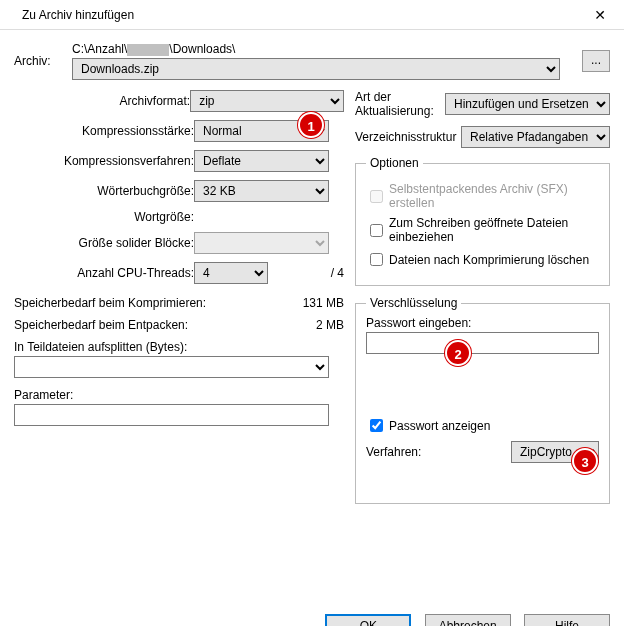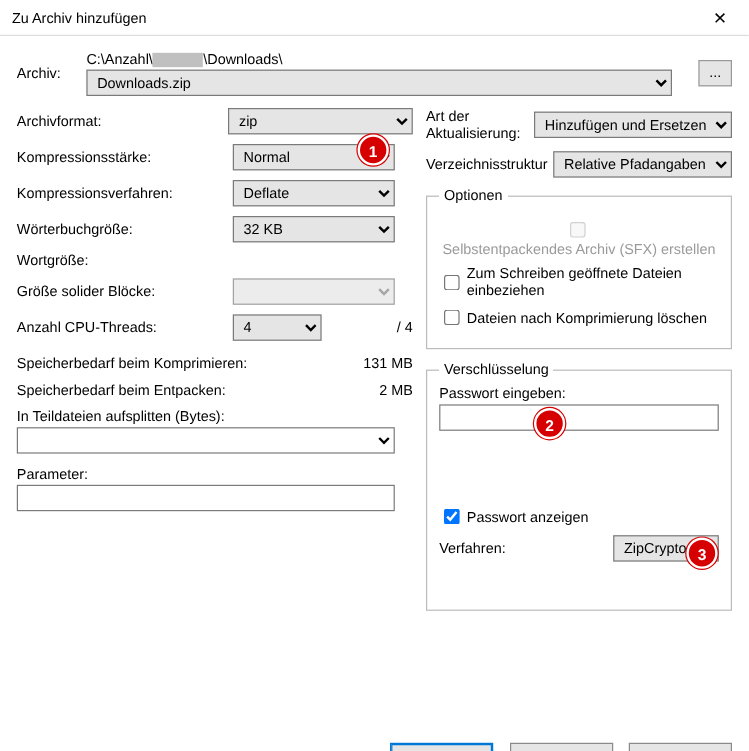--- a/index.html
+++ b/index.html
@@ -1,38 +1,38 @@
 <!DOCTYPE html>
 <html><head>
 <meta charset="utf-8">
 <style>
 * { box-sizing: border-box; font-family: "Segoe UI", Tahoma, sans-serif; font-size: 12px; }
 body { margin: 0; background: #fff; width: 624px; height: 626px; overflow: hidden; }
-.titlebar { height: 30px; display: flex; align-items: center; border-bottom: 1px solid #ddd; padding: 0 4px 0 10px; }
+.titlebar { height: 30px; display: flex; align-items: center; border-bottom: 1px solid #ddd; padding: 0 4px 0 22px; }
 .titlebar .title { flex: 1; }
 .titlebar .close { width: 40px; text-align: center; font-size: 14px; }
 .body { padding: 12px 14px; position: relative; }
 .row { display: flex; align-items: center; margin-bottom: 8px; }
-.label { width: 180px; }
+.label { width: 180px; text-align: right; }
 select { height: 22px; border: 1px solid #7a7a7a; background: #e5e5e5; padding: 1px 4px; }
 input[type=text] { height: 22px; border: 1px solid #7a7a7a; background: #fff; padding: 1px 4px; width: 100%; }
 .browse-btn { width: 28px; height: 22px; border: 1px solid #999; background: #e5e5e5; margin-left: 8px; text-align: center; line-height: 18px; }
 .left-col { width: 330px; float: left; }
 .right-col { width: 255px; float: right; }
 fieldset { border: 1px solid #bbb; padding: 6px 10px 10px 10px; margin: 0 0 10px 0; }
 legend { padding: 0 4px; }
 .chk { display: flex; align-items: center; margin: 6px 0; }
 .chk input { margin-right: 6px; }
 .btnrow { clear: both; padding-top: 20px; text-align: right; position: absolute; bottom: 0; right: 14px; width: 100%; }
 button.win { width: 86px; height: 24px; border: 1px solid #8a8a8a; background: #e5e5e5; margin-left: 10px; }
 button.win.primary { border: 1px solid #0078d7; box-shadow: inset 0 0 0 1px #0078d7; background: #e5e5e5; }
 .redacted { display: inline-block; width: 42px; height: 12px; background: #c0c0c0; vertical-align: middle; }
 .marker { position: absolute; width: 26px; height: 26px; border-radius: 50%; background: #d60000; border: 2px solid #fff; box-shadow: 0 0 0 1px #d60000; color: #fff; font-weight: bold; text-align: center; line-height: 26px; font-size: 13px; z-index: 10; }
 .clearfix::after { content: ""; display: table; clear: both; }
-.disabled { color: #9a9a9a; flex-direction: column; }
+.disabled { color: #9a9a9a; }
 </style>
 </head>
 <body>
 
 <div class="titlebar">
   <span class="title">Zu Archiv hinzufügen</span>
   <span class="close">✕</span>
 </div>
 
 <div class="body">

